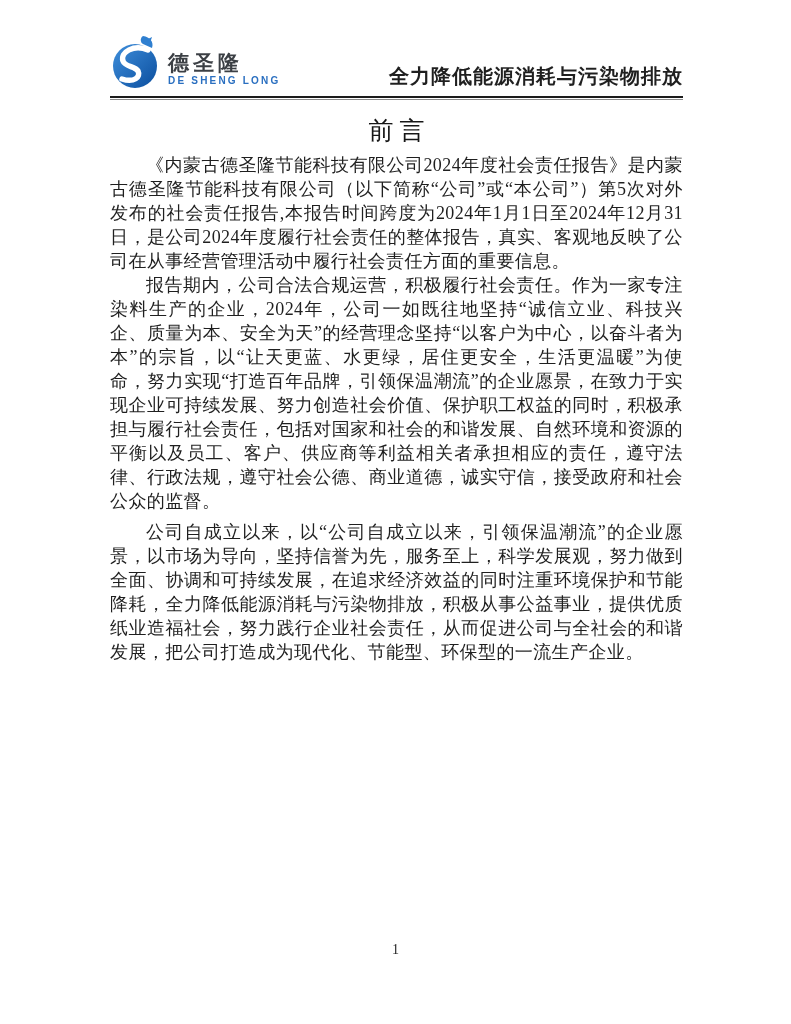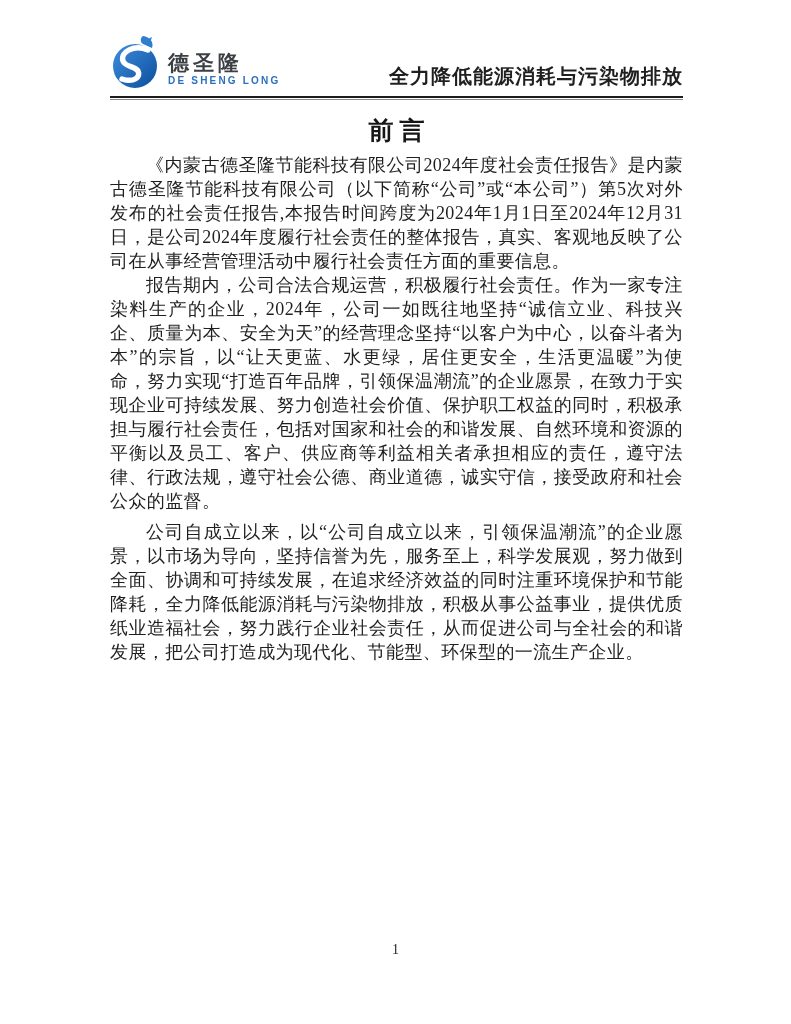--- a/index.html
+++ b/index.html
@@ -70,21 +70,21 @@
     border-bottom: 1px solid #8a8a8a;
     height: 1px;
     margin: 2px 0 0 0;
     background: transparent;
   }
   
   .doc-title {
     margin: 14px 0 6px 0;
     text-align: center;
     font-size: 25px;
-    font-weight: bold;
+    font-weight: normal;
     letter-spacing: 6px;
     text-indent: 6px; 
     color: #161616;
   }
   
   .body-text p {
     margin: 0;
     font-size: 18px;
     line-height: 24px;
     letter-spacing: 0.4px;

